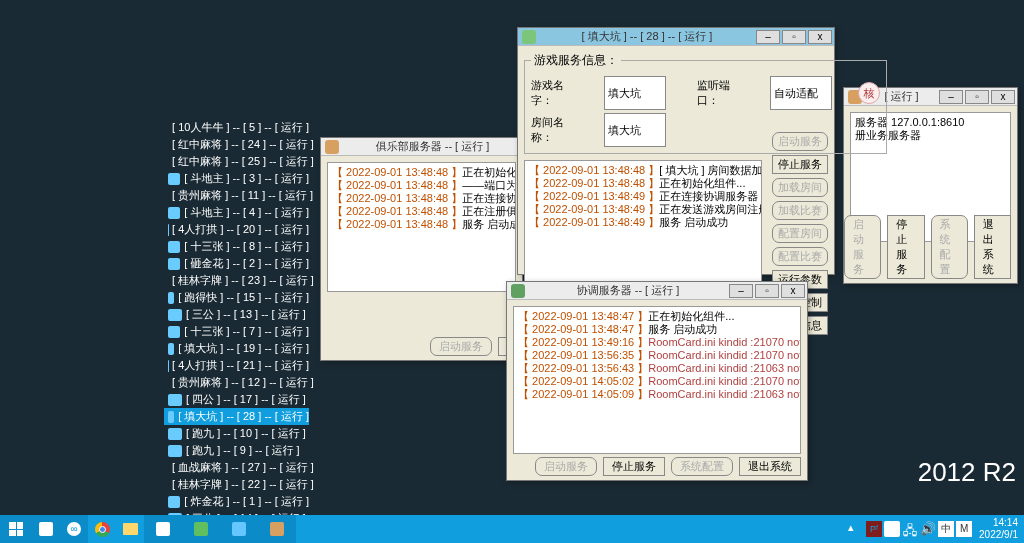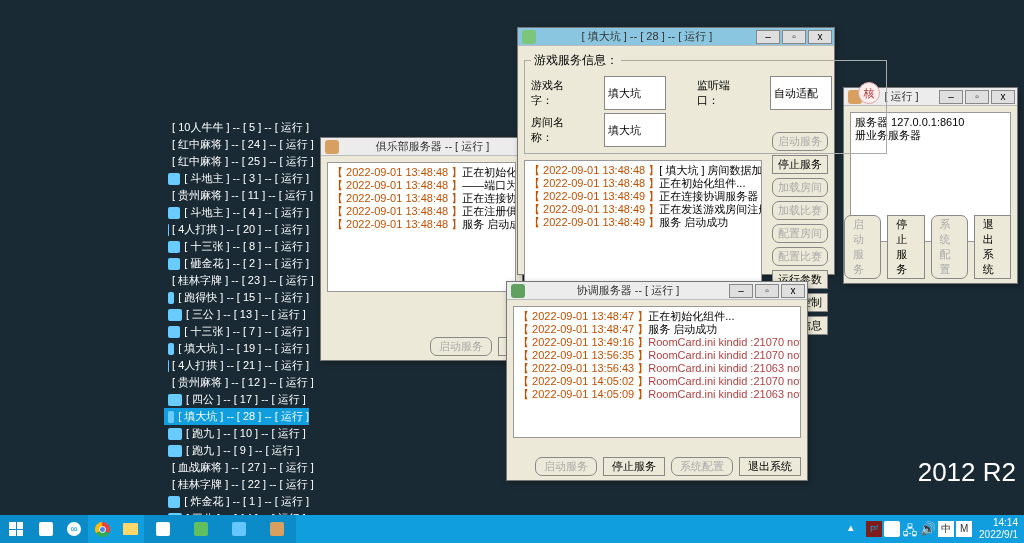--- a/index.html
+++ b/index.html
@@ -257,21 +257,21 @@
   <div class="titlebar">
     <span class="title-icn" style="background:#60a060"></span>
     <span class="title-text">协调服务器 -- [ 运行 ]</span>
     <div class="win-ctrls">
       <span class="win-btn">–</span>
       <span class="win-btn">▫</span>
       <span class="win-btn">x</span>
     </div>
   </div>
   <div class="body-area">
-    <div class="log-box" style="height:132px;" id="log-coord">
+    <div class="log-box" style="height:148px;" id="log-coord">
         <div class="log-line"><span class="log-ts">【 2022-09-01 13:48:47 】</span><span>正在初始化组件...</span></div>
         <div class="log-line"><span class="log-ts">【 2022-09-01 13:48:47 】</span><span>服务 启动成功</span></div>
         <div class="log-line"><span class="log-ts">【 2022-09-01 13:49:16 】</span><span class="log-warn">RoomCard.ini kindid :21070 not find!!!</span></div>
         <div class="log-line"><span class="log-ts">【 2022-09-01 13:56:35 】</span><span class="log-warn">RoomCard.ini kindid :21070 not find!!!</span></div>
         <div class="log-line"><span class="log-ts">【 2022-09-01 13:56:43 】</span><span class="log-warn">RoomCard.ini kindid :21063 not find!!!</span></div>
         <div class="log-line"><span class="log-ts">【 2022-09-01 14:05:02 】</span><span class="log-warn">RoomCard.ini kindid :21070 not find!!!</span></div>
         <div class="log-line"><span class="log-ts">【 2022-09-01 14:05:09 】</span><span class="log-warn">RoomCard.ini kindid :21063 not find!!!</span></div>
       </div>
   </div>
   <div class="foot-bar">

